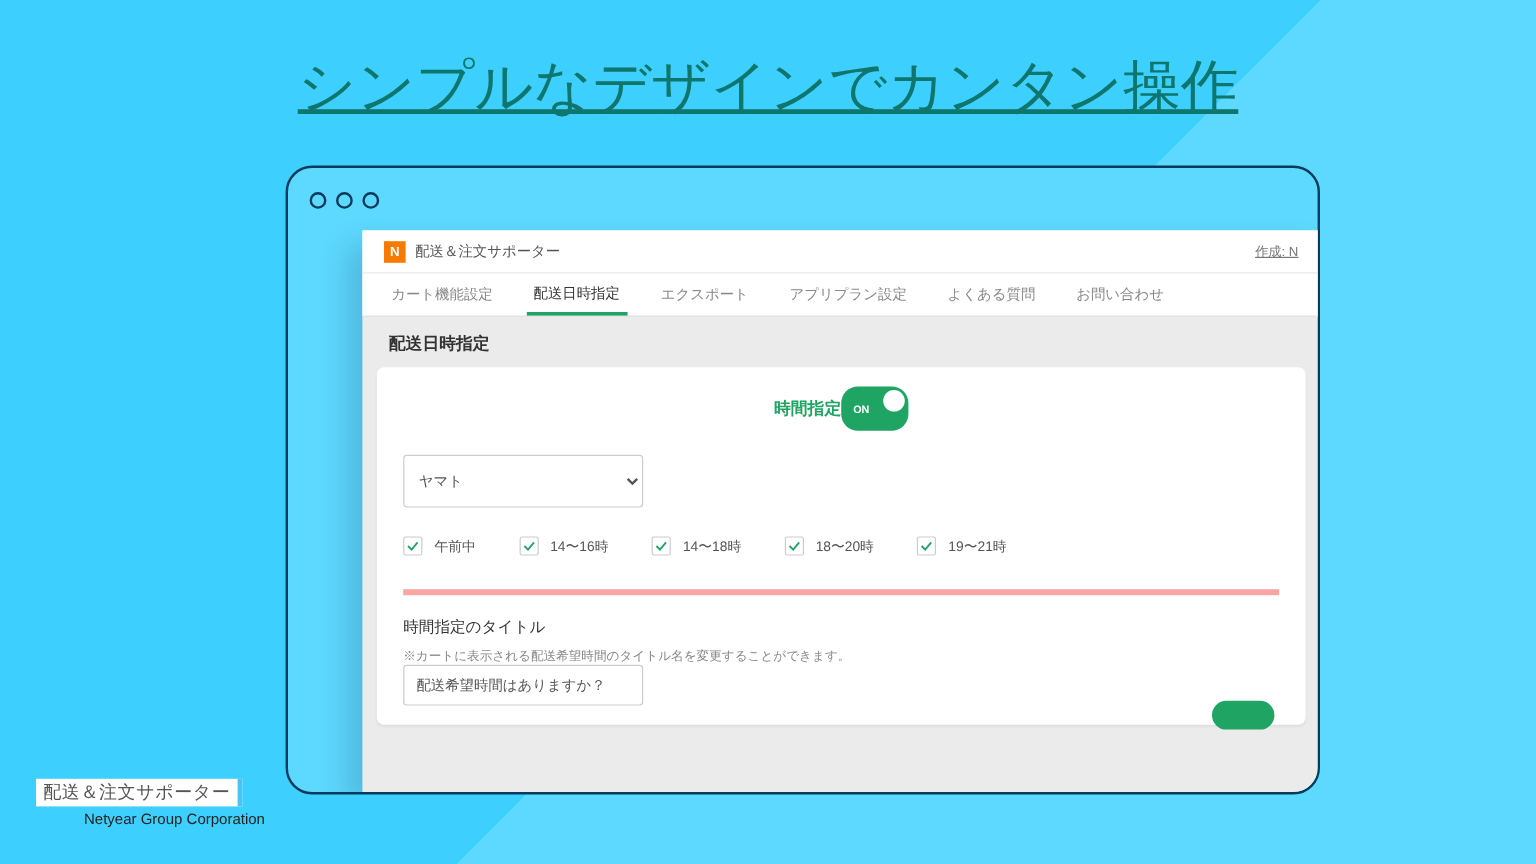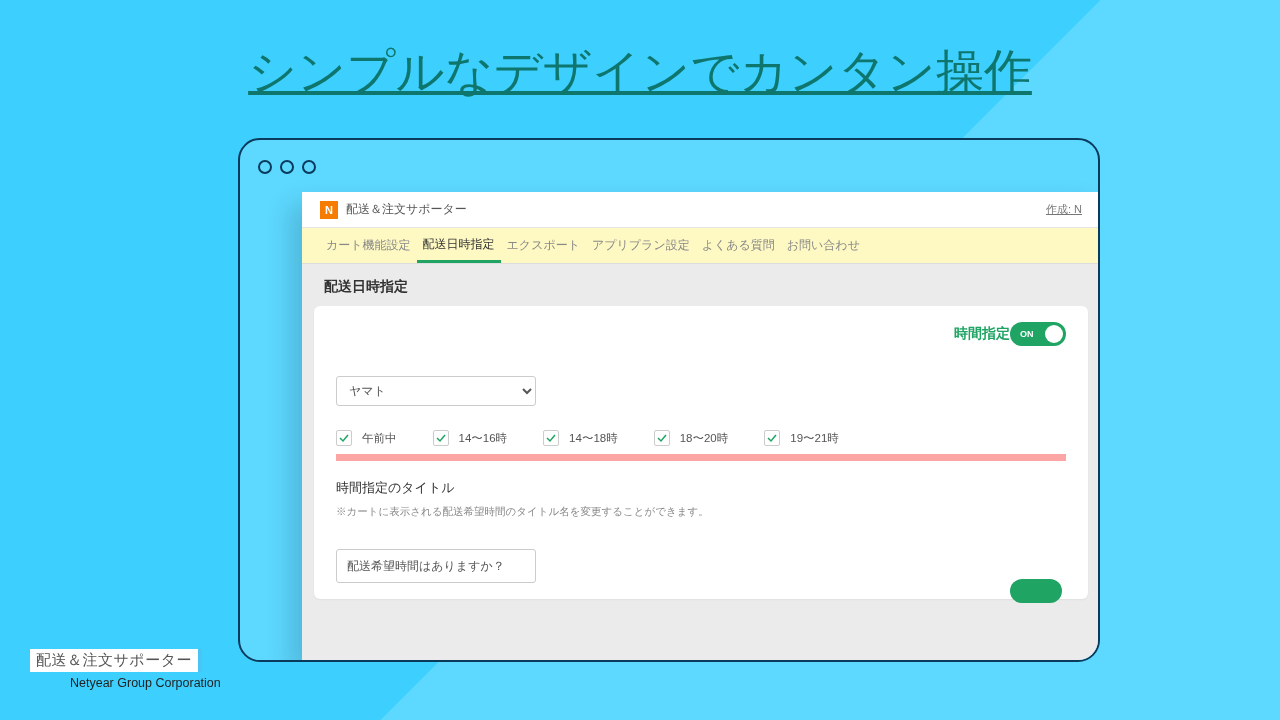--- a/index.html
+++ b/index.html
@@ -37,72 +37,72 @@
     .app-brand { display: flex; align-items: center; gap: 8px; }
     .app-logo {
       width: 18px; height: 18px; background: #f57c00;
       display: flex; align-items: center; justify-content: center;
       color: #fff; font-size: 11px; font-weight: 700;
     }
     .app-title { font-size: 12px; color: #555; }
     .app-author { font-size: 11px; color: #777; text-decoration: underline; }
 
     .tabs {
-      height: 36px; background: #fef9c3; display: flex; align-items: stretch;
-      padding: 0 18px; border-bottom: 1px solid #ddd;
+      height: 36px; background: #ffffff; display: flex; align-items: stretch;
+      padding: 0 18px; gap: 22px; border-bottom: 1px solid #ddd;
     }
     .tab {
       display: flex; align-items: center; font-size: 12px; color: #888;
       cursor: pointer; padding: 0 6px;
     }
     .tab.active { color: #333; border-bottom: 3px solid #1fa463; }
 
     .page-title { font-size: 14px; font-weight: 700; color: #333; padding: 14px 22px 10px; }
 
     .card {
       margin: 0 12px 12px; background: #fff; border-radius: 6px;
       padding: 16px 22px; box-shadow: 0 1px 2px rgba(0,0,0,.05);
     }
-    .card-head { display: flex; align-items: center; justify-content: flex-end; margin-bottom: 30px; }
+    .card-head { display: flex; align-items: center; justify-content: center; margin-bottom: 20px; }
     .card-title { font-size: 14px; font-weight: 700; color: #1fa463; }
 
     .toggle {
-      width: 56px; height: 24px; border-radius: 14px; background: #1fa463;
+      width: 56px; height: 37px; border-radius: 14px; background: #1fa463;
       position: relative; cursor: pointer;
     }
     .toggle-label {
       position: absolute; left: 10px; top: 50%; transform: translateY(-50%);
       color: #fff; font-size: 9px; font-weight: 600;
     }
     .toggle-knob {
       position: absolute; right: 3px; top: 3px; width: 18px; height: 18px;
       border-radius: 50%; background: #fff;
     }
 
     .select {
-      width: 200px; height: 30px; border: 1px solid #ccc; border-radius: 3px;
+      width: 200px; height: 44px; border: 1px solid #ccc; border-radius: 3px;
       font-size: 12px; padding: 0 8px; color: #555; background: #fff;
     }
 
     .slots {
-      display: flex; gap: 36px; margin-top: 24px; padding-bottom: 8px;
-      border-bottom: 7px solid #fca5a5;
+      display: flex; gap: 36px; margin-top: 24px; padding-bottom: 28px;
+      border-bottom: 5px solid #fca5a5;
     }
     .slot { display: flex; align-items: center; gap: 10px; }
     .chk {
       width: 16px; height: 16px; border: 1px solid #ccc; border-radius: 2px;
       display: flex; align-items: center; justify-content: center; cursor: pointer;
     }
     .chk svg { width: 10px; height: 10px; }
     .slot-label { font-size: 11.5px; color: #555; }
 
     .sub-title { font-size: 13px; font-weight: 400; color: #333; margin-top: 18px; }
     .sub-desc { font-size: 10.5px; color: #888; margin-top: 8px; }
     .text-input {
-      margin-top: 30px; width: 200px; height: 34px;
+      margin-top: 0; width: 200px; height: 34px;
       border: 1px solid #ccc; border-radius: 3px;
       padding: 0 10px; font-size: 12px; color: #555;
     }
 
     .footer-brand {
       position: absolute; left: 30px; bottom: 30px;
     }
     .fb-name {
       display: inline-block; background: #fff; padding: 2px 6px;
       font-size: 15px; color: #555; letter-spacing: .5px;

